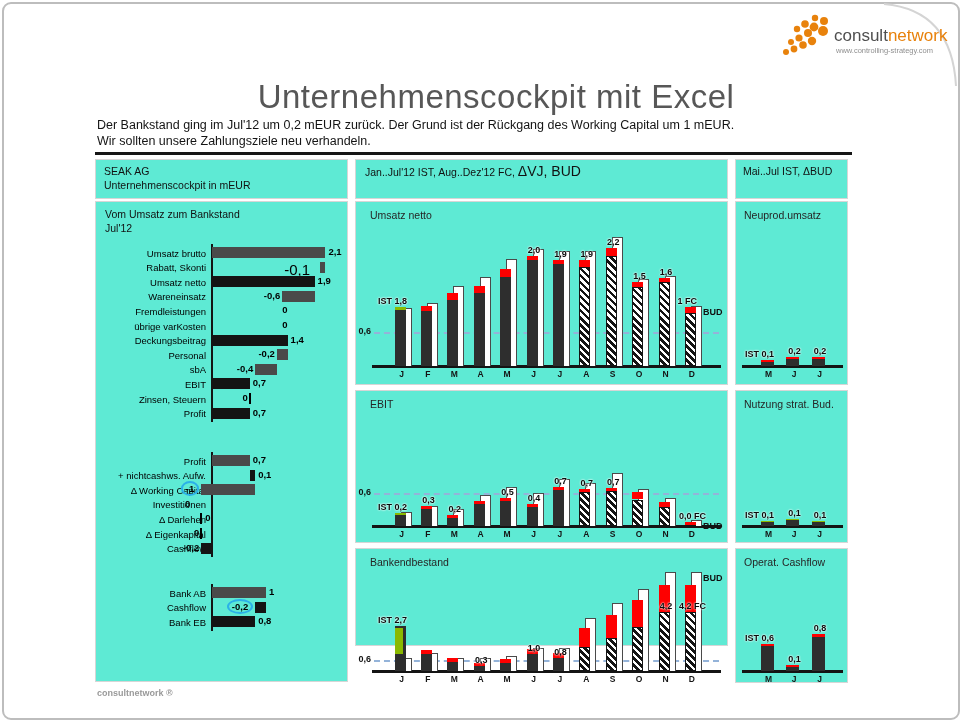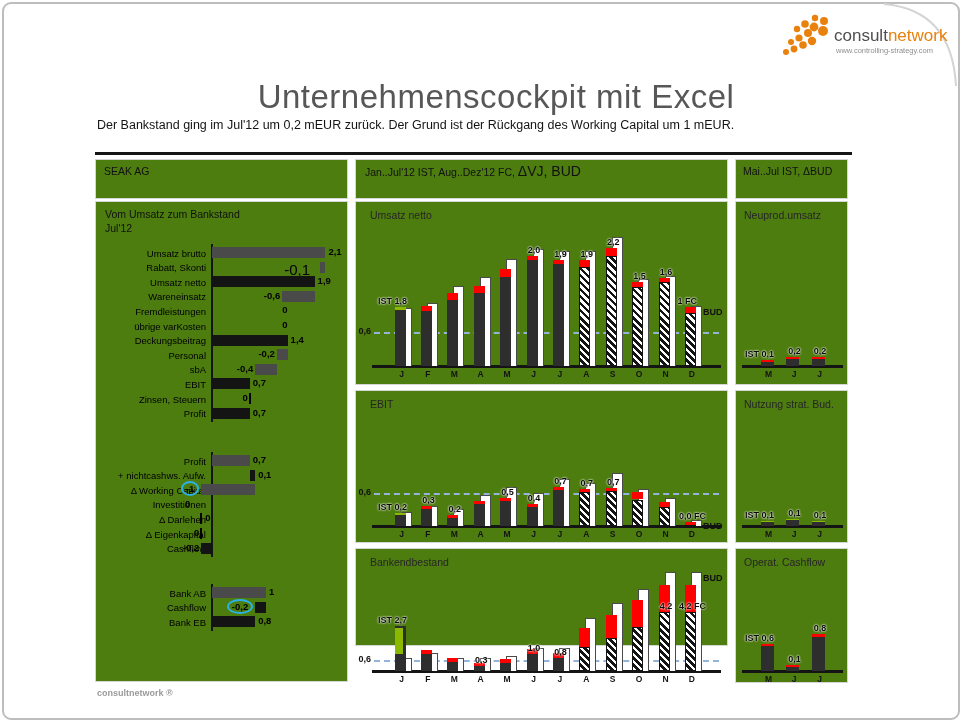--- a/index.html
+++ b/index.html
@@ -1,19 +1,19 @@
 <!DOCTYPE html>
 <html><head>
 <meta charset="utf-8">
 <style>
   html,body{margin:0;padding:0;}
   body{width:960px;height:720px;position:relative;overflow:hidden;background:#fff;
        font-family:"Liberation Sans",sans-serif;color:#111;}
   .abs{position:absolute;}
-  .panel{position:absolute;border:1px solid #d6d6d6;background:#4d7c0f;box-sizing:border-box;}
+  .panel{position:absolute;border:1px solid #d6d6d6;background:#5eead4;box-sizing:border-box;}
   .chart-title{position:absolute;left:14px;top:7px;font-size:10.5px;color:#262626;white-space:nowrap;}
   .hdr{font-size:10.5px;color:#111;line-height:14px;}
   #title{left:0;top:62px;width:960px;text-align:center;font-size:33px;color:#575757;font-weight:normal;margin:16px;letter-spacing:0.5px;}
   #intro{left:97px;top:117px;width:745px;font-size:12.5px;line-height:16px;color:#141414;}
   #rule{left:95px;top:152px;width:757px;height:3px;background:#161616;}
   #footer{left:97px;top:688px;font-size:9px;font-weight:bold;color:#9a9a9a;}
   #logo{left:780px;top:12px;width:170px;height:50px;}
   #logo .txt{position:absolute;left:54px;top:14px;font-size:17px;letter-spacing:0;}
   #logo .url{position:absolute;left:56px;top:34px;font-size:7.5px;color:#8f8f8f;}
 </style>
@@ -45,25 +45,27 @@
   </svg>
   <div class="txt">
     <span style="color:#4f4f4f;">consult</span><span style="color:#e8820c;">network</span>
   </div>
   <div class="url">www.controlling-strategy.com</div>
 </div>
 
 <h1 class="abs" id="title">Unternehmenscockpit mit Excel</h1>
 <div class="abs" id="intro">
   <div>Der Bankstand ging im Jul'12 um 0,2 mEUR zurück. Der Grund ist der Rückgang des Working Capital um 1 mEUR.</div>
+  <div>Wir sollten unsere Zahlungsziele neu verhandeln.</div>
 </div>
 <div class="abs" id="rule"></div>
 
 <div class="panel hdr" style="left:95px;top:159px;width:253px;height:40px;padding:4px 8px;">
   <div>SEAK AG</div>
+  <div>Unternehmenscockpit in mEUR</div>
 </div>
 <div class="panel hdr" style="left:355px;top:159px;width:373px;height:40px;padding:4px 9px;">
   <span>Jan..Jul'12 IST, Aug..Dez'12 FC, </span><span style="font-size:14px;">ΔVJ, BUD</span>
 </div>
 <div class="panel hdr" style="left:735px;top:159px;width:113px;height:40px;padding:4px 7px;">
   <span>Mai..Jul IST, ΔBUD</span>
 </div>
 
 <div class="panel" id="wfbox" style="left:95px;top:201px;width:253px;height:481px;">
   <div style="position:absolute;left:9px;top:6px;font-size:10.5px;color:#111;">Vom Umsatz zum Bankstand</div>

